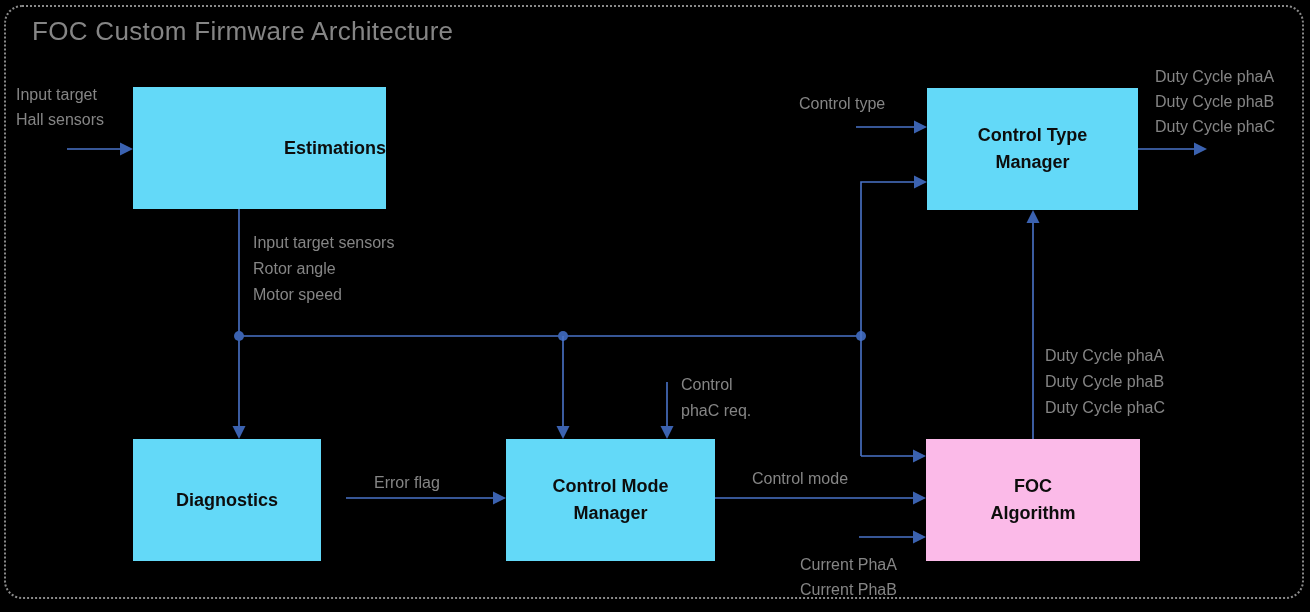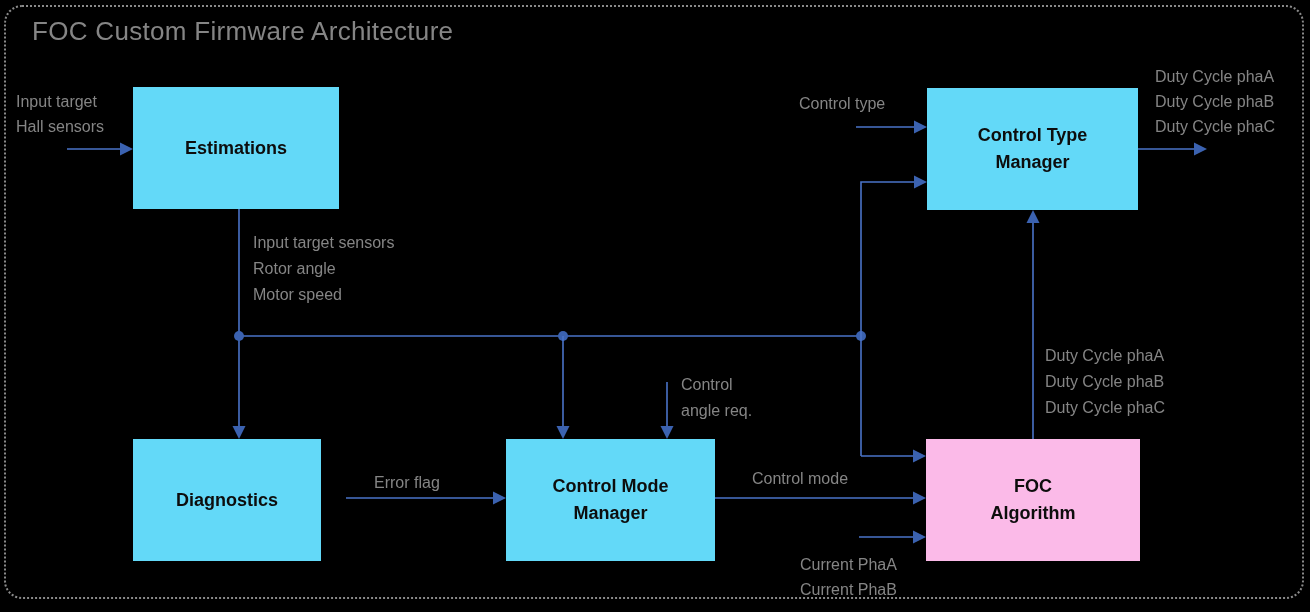--- a/index.html
+++ b/index.html
@@ -107,21 +107,21 @@
       <line x1="1033" y1="439" x2="1033" y2="221"></line>
       <path class="head" d="M1033,210 L1026.5,223 L1039.5,223 Z"></path>
     </g>
 
     <g>
       <line x1="1138" y1="149" x2="1196" y2="149"></line>
       <path class="head" d="M1207,149 L1194,142.5 L1194,155.5 Z"></path>
     </g>
   </svg>
 
-  <div class="block cyan" style="left:133px; top:87px; width:206px; height:122px;">
+  <div class="block cyan" style="left:133px; top:87px; width:253px; height:122px;align-items:flex-end;">
     <span>Estimations</span>
   </div>
 
   <div class="block cyan" style="left:927px; top:88px; width:211px; height:122px;">
     <span>Control Type</span>
     <span>Manager</span>
   </div>
 
   <div class="block cyan" style="left:133px; top:439px; width:188px; height:122px;">
     <span>Diagnostics</span>
@@ -130,38 +130,38 @@
   <div class="block cyan" style="left:506px; top:439px; width:209px; height:122px;">
     <span>Control Mode</span>
     <span>Manager</span>
   </div>
 
   <div class="block pink" style="left:926px; top:439px; width:214px; height:122px;align-items:center;">
     <span>FOC</span>
     <span>Algorithm</span>
   </div>
 
-  <div class="glabel lh25" style="left:16px; top:89px;">
+  <div class="glabel lh25" style="left:16px; top:82px;">
     <span>Input target</span>
     <span>Hall sensors</span>
   </div>
 
   <div class="glabel" style="left:253px; top:230px;">
     <span>Input target sensors</span>
     <span>Rotor angle</span>
     <span>Motor speed</span>
   </div>
 
   <div class="glabel" style="left:374px; top:470px;">
     <span>Error flag</span>
   </div>
 
   <div class="glabel" style="left:681px; top:372px;">
     <span>Control</span>
-    <span>angle req.</span>
+    <span>phaC req.</span>
   </div>
 
   <div class="glabel" style="left:752px; top:466px;">
     <span>Control mode</span>
   </div>
 
   <div class="glabel" style="left:799px; top:91px;">
     <span>Control type</span>
   </div>
 

